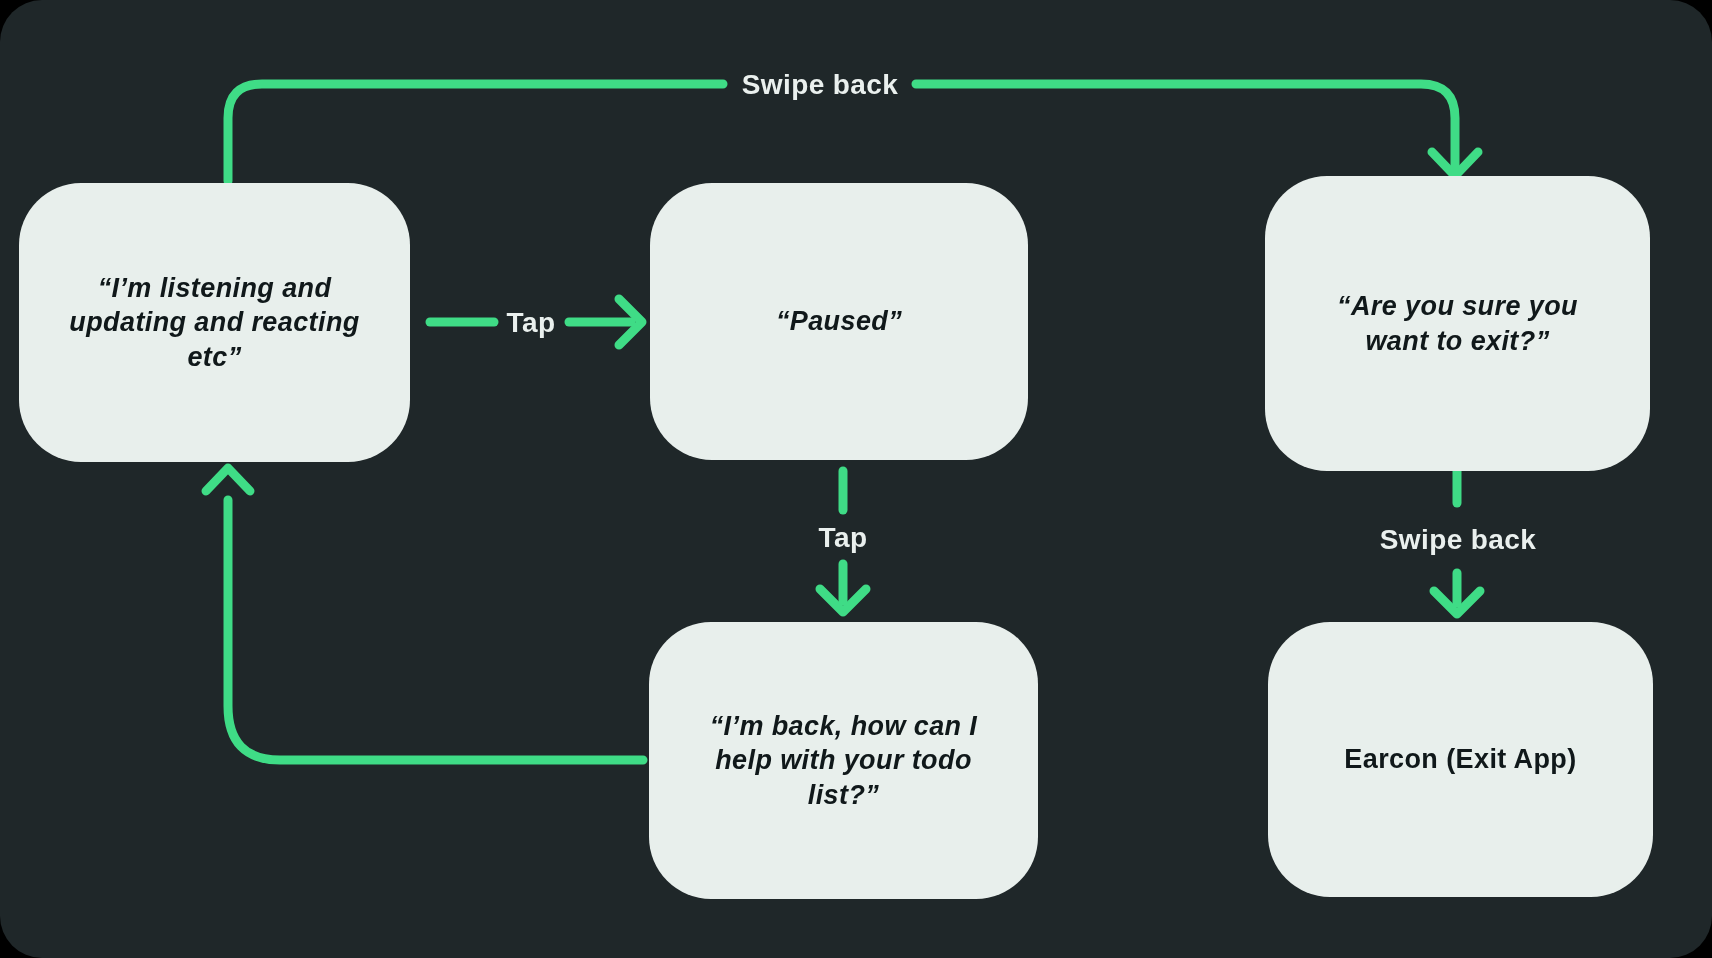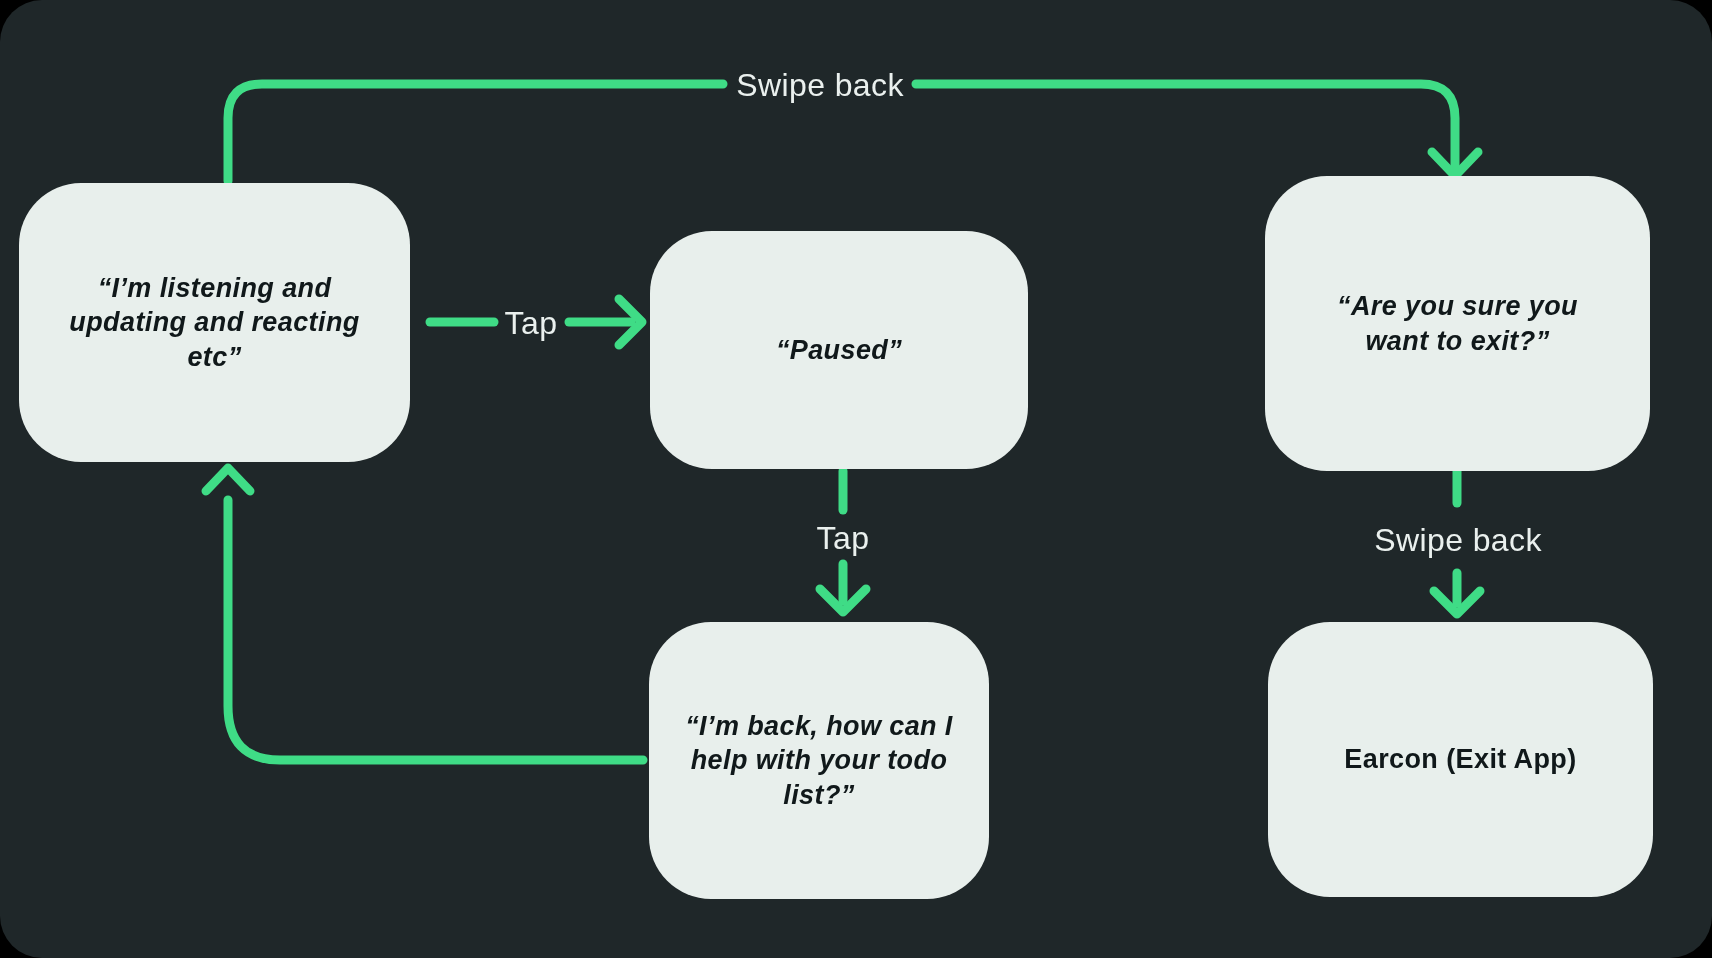--- a/index.html
+++ b/index.html
@@ -53,22 +53,22 @@
   }
   .node-text.plain {
     font-style: normal;
   }
   .w320 { display: inline-block; max-width: 320px; }
   .w290 { display: inline-block; max-width: 290px; }
   .w310 { display: inline-block; max-width: 310px; }
   .edge-label {
     position: absolute;
     transform: translate(-50%, -50%);
-    font-weight: normal;
-    font-size: 32px;
+    font-weight: bold;
+    font-size: 28px;
     letter-spacing: 0.4px;
     color: var(--edge-label, #eaf0ee);
     white-space: nowrap;
   }
 </style>
 </head>
 <body>
 
 <div class="panel">
 
@@ -91,29 +91,29 @@
     <path class="edge" d="M 1434 591 L 1457 614 L 1480 591"></path>
 
     <path class="edge" d="M 643 760 L 280 760 Q 228 760 228 706 L 228 500"></path>
     <path class="edge" d="M 206 491 L 228 468 L 250 491"></path>
   </svg>
 
   <div class="node" style="left:19px; top:183px; width:391px; height:279px;">
     <span class="node-text w320">“I’m listening and updating and reacting etc”</span>
   </div>
 
-  <div class="node" style="left:650px; top:183px; width:378px; height:238px;margin-top:48px;">
+  <div class="node" style="left:650px; top:183px; width:378px; height:277px;">
     <span class="node-text">“Paused”</span>
   </div>
 
   <div class="node" style="left:1265px; top:176px; width:385px; height:295px;">
     <span class="node-text w290">“Are you sure you want to exit?”</span>
   </div>
 
-  <div class="node" style="left:649px; top:622px; width:340px; height:277px;">
+  <div class="node" style="left:649px; top:622px; width:389px; height:277px;">
     <span class="node-text w310">“I’m back, how can I help with your todo list?”</span>
   </div>
 
   <div class="node" style="left:1268px; top:622px; width:385px; height:275px;justify-content:center;">
     <span class="node-text plain">Earcon (Exit App)</span>
   </div>
 
   <div class="edge-label" style="left:820px; top:85px;">Swipe back</div>
 
   <div class="edge-label" style="left:531px; top:323px;">Tap</div>

